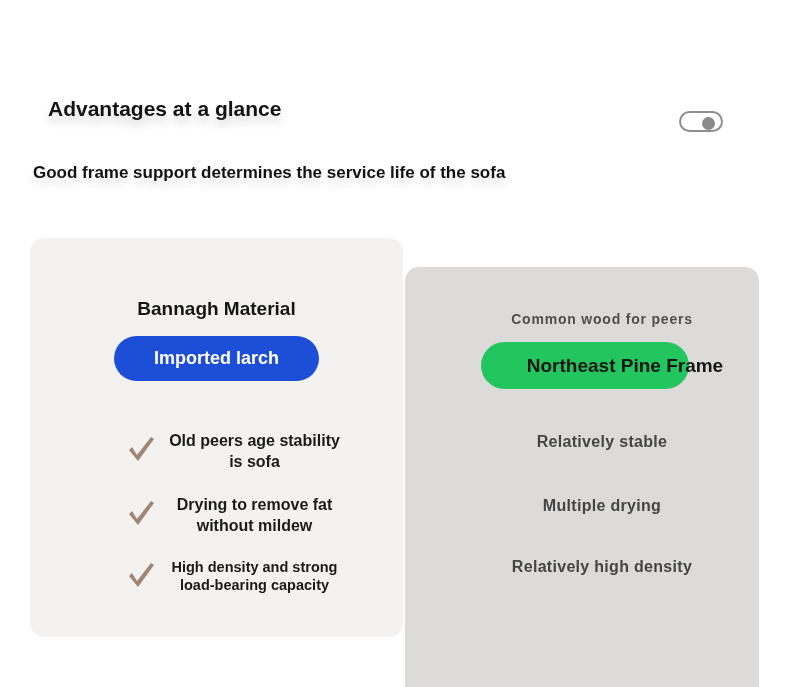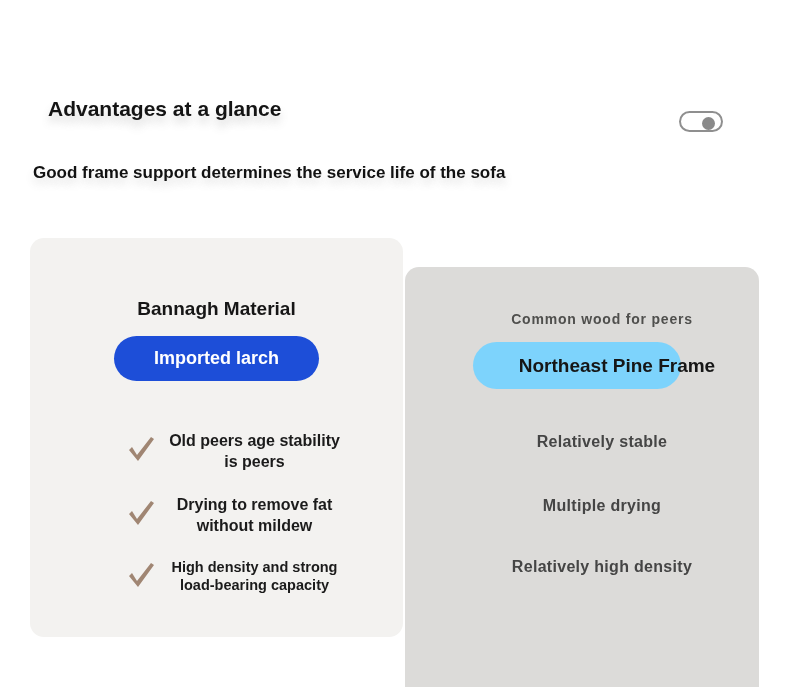--- a/index.html
+++ b/index.html
@@ -78,23 +78,23 @@
   .feat-2 { top: 256px; }
   .feat-3 { top: 320px; font-size: 14.5px; line-height: 18px; }
 
   
   .right-title {
     position: absolute; left: 20px; top: 44px; width: 100%;
     text-align: center; font-size: 14px; font-weight: bold;
     letter-spacing: 0.8px; color: #4f4f4d;
   }
   .right-badge {
-    position: absolute; left: 68px; top: 75px;
+    position: absolute; left: 76px; top: 75px;
     width: 208px; height: 47px; border-radius: 24px;
-    background: #7dd3fc;
+    background: #22c55e;
   }
   .right-badge-label {
     position: absolute; left: 40px; top: 0; width: 100%;
     text-align: center; line-height: 47px; white-space: nowrap;
     font-size: 19px; font-weight: bold; color: #161616;
   }
   .right-item {
     position: absolute; left: 20px; width: 100%;
     text-align: center; font-size: 16px; font-weight: bold;
     color: #454545; letter-spacing: 0.3px;
@@ -119,21 +119,21 @@
   <div class="card-left">
     <div class="left-title">Bannagh Material</div>
 
     <div class="left-badge">Imported larch</div>
 
     <svg class="check-icon check-1" viewBox="0 0 32 32">
       <path d="M4 17 L7 14 L12 22 L26 4 L29 6 L13 28 Z" fill="#a08673"></path>
     </svg>
     <div class="feature-text feat-1">
       <div>Old peers age stability</div>
-      <div>is peers</div>
+      <div>is sofa</div>
     </div>
 
     <svg class="check-icon check-2" viewBox="0 0 32 32">
       <path d="M4 17 L7 14 L12 22 L26 4 L29 6 L13 28 Z" fill="#a08673"></path>
     </svg>
     <div class="feature-text feat-2">
       <div>Drying to remove fat</div>
       <div>without mildew</div>
     </div>
 

